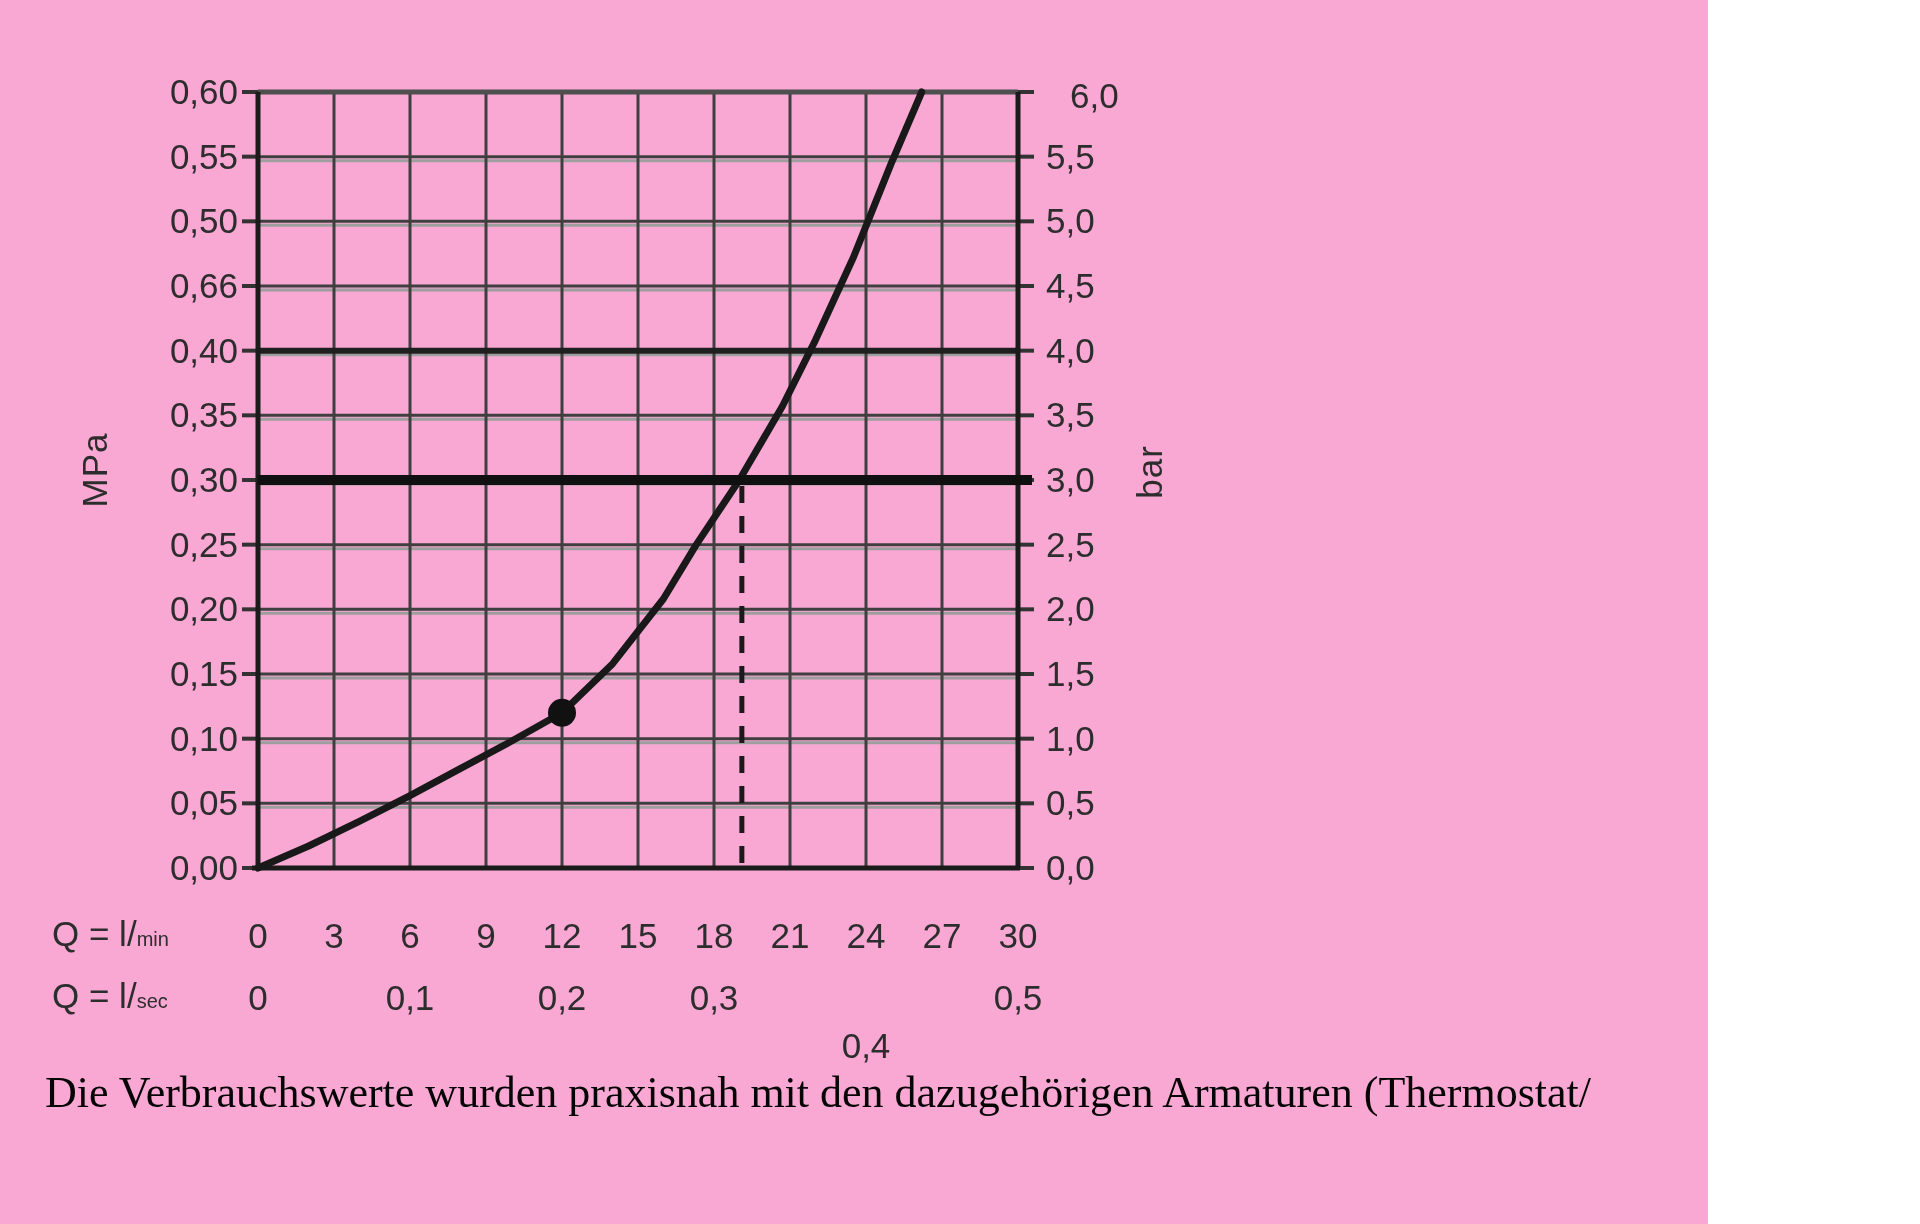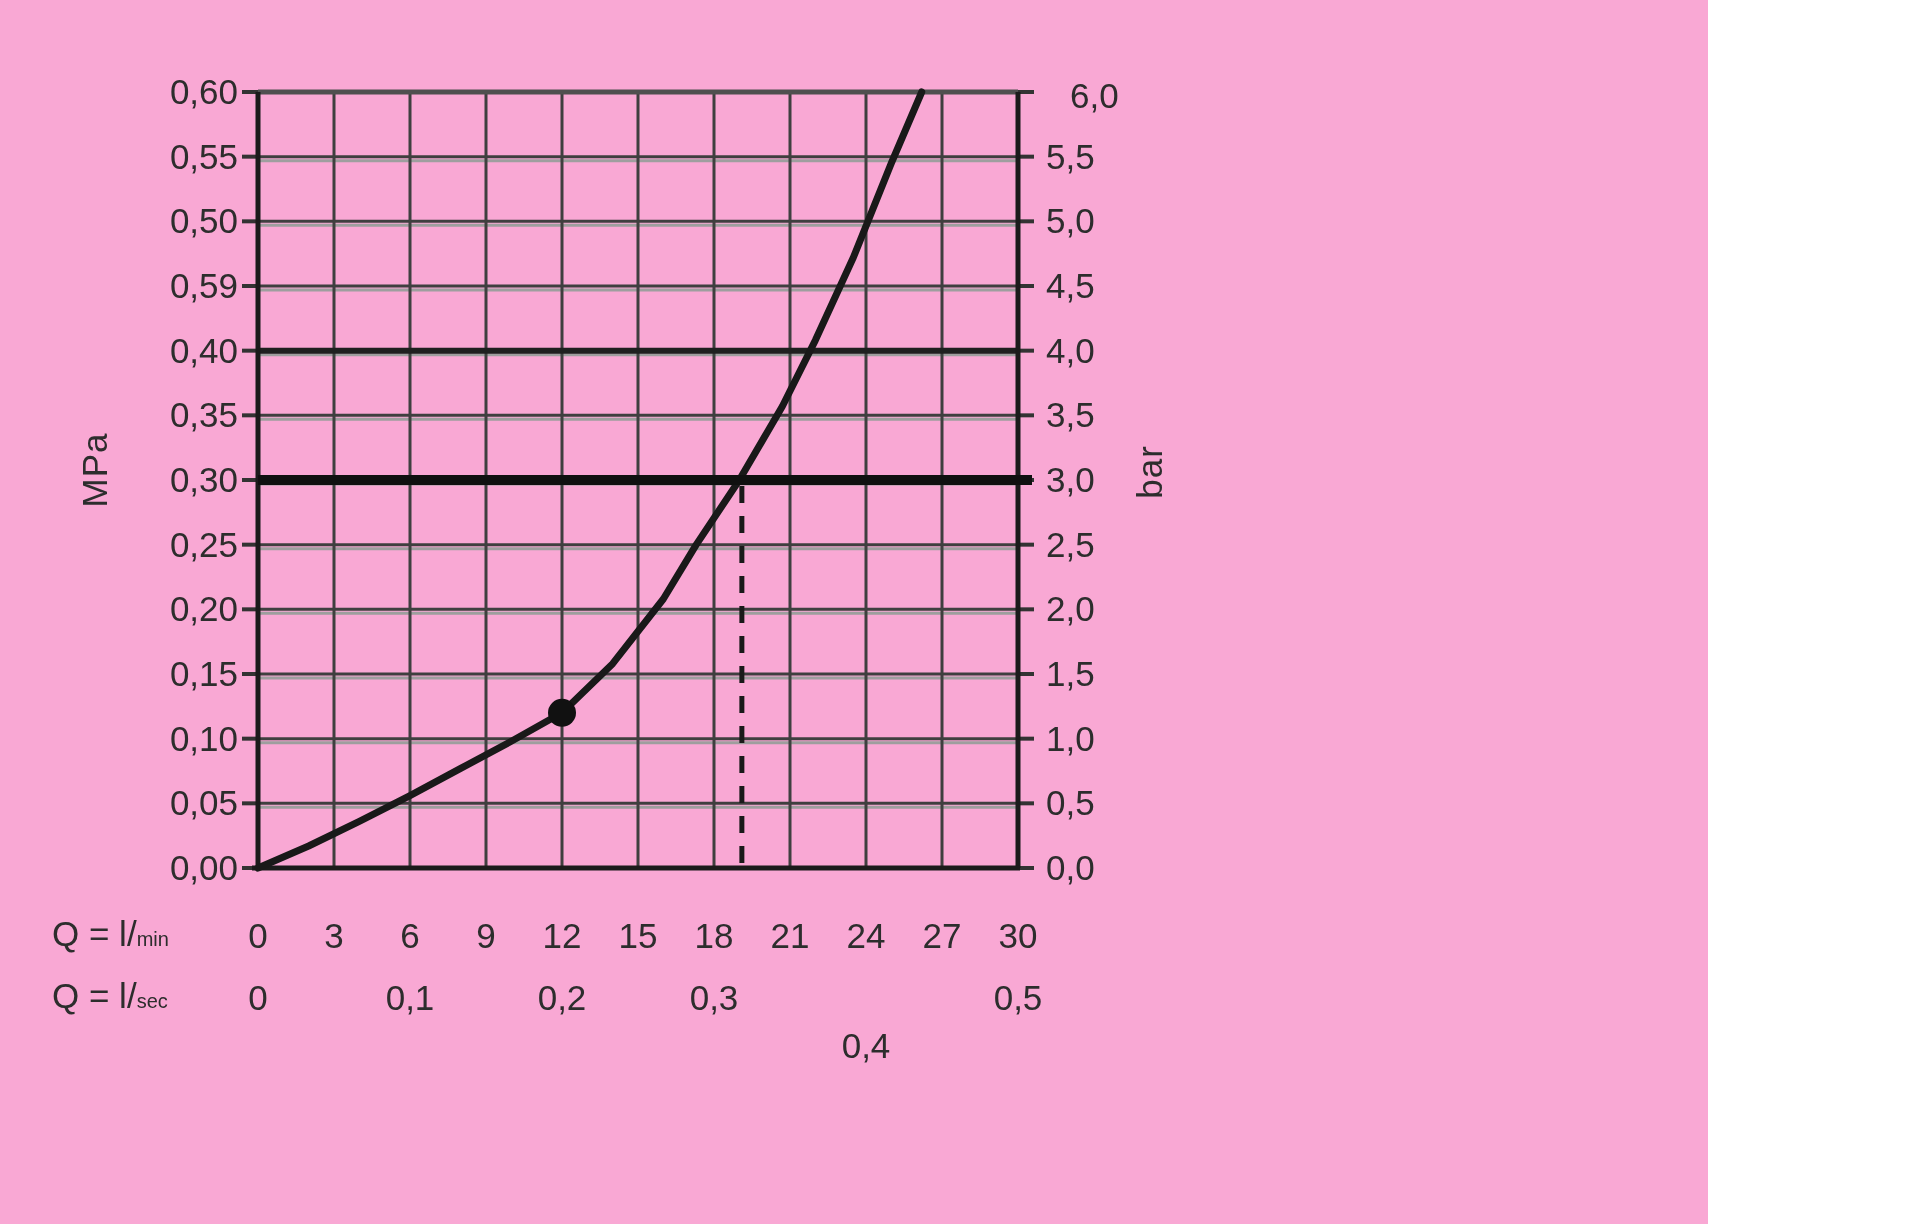--- a/index.html
+++ b/index.html
@@ -87,21 +87,21 @@
       <line x1="741.8666666666667" y1="486" x2="741.8666666666667" y2="866" stroke="#1a1a1a" stroke-width="5" stroke-dasharray="17 13"></line>
       <polyline points="258,868 308.6666666666667,846.0133333333333 359.3333333333333,821.44 410,795.5733333333333 460.66666666666663,768.4133333333333 511.3333333333333,741.2533333333333 562,712.8 612.6666666666667,663.6533333333333 663.3333333333333,598.9866666666667 696.2666666666667,544.6666666666666 739.3333333333333,480 782.4,406.28000000000003 815.3333333333333,340.32000000000005 853.3333333333334,257.54666666666674 891.3333333333334,163.1333333333332 921.7333333333333,92" fill="none" stroke="#191919" stroke-width="7" stroke-linejoin="round" stroke-linecap="round"></polyline>
       <line x1="258" y1="480" x2="1032" y2="480" stroke="#101010" stroke-width="10"></line>
       <circle cx="562" cy="712.8" r="14" fill="#111111"></circle>
     </svg>
 
   <div id="label-layer">
       <div class="lbl ylbl-left" style="left: 118px; top: 72px;">0,60</div>
       <div class="lbl ylbl-left" style="left: 118px; top: 136.667px;">0,55</div>
       <div class="lbl ylbl-left" style="left: 118px; top: 201.333px;">0,50</div>
-      <div class="lbl ylbl-left" style="left: 118px; top: 266px;">0,59</div>
+      <div class="lbl ylbl-left" style="left: 118px; top: 266px;">0,66</div>
       <div class="lbl ylbl-left" style="left: 118px; top: 330.667px;">0,40</div>
       <div class="lbl ylbl-left" style="left: 118px; top: 395.333px;">0,35</div>
       <div class="lbl ylbl-left" style="left: 118px; top: 460px;">0,30</div>
       <div class="lbl ylbl-left" style="left: 118px; top: 524.667px;">0,25</div>
       <div class="lbl ylbl-left" style="left: 118px; top: 589.333px;">0,20</div>
       <div class="lbl ylbl-left" style="left: 118px; top: 654px;">0,15</div>
       <div class="lbl ylbl-left" style="left: 118px; top: 718.667px;">0,10</div>
       <div class="lbl ylbl-left" style="left: 118px; top: 783.333px;">0,05</div>
       <div class="lbl ylbl-left" style="left: 118px; top: 848px;">0,00</div>
       <div class="lbl ylbl-right" style="left: 1046px; top: 76px; margin-left: 24px;">6,0</div>
@@ -140,14 +140,15 @@
   <div class="unit-rot" style="left:1150px;top:472px;">bar</div>
 
   <div class="qrow" style="left:52px;top:914px;">
     <span>Q = l/</span><span class="small">min</span>
   </div>
   <div class="qrow" style="left:52px;top:976px;">
     <span>Q = l/</span><span class="small">sec</span>
   </div>
 
   <div class="caption">
+    <div>Die Verbrauchswerte wurden praxisnah mit den dazugehörigen Armaturen (Thermostat/</div>
   </div>
 </div>
 
 </body></html>

